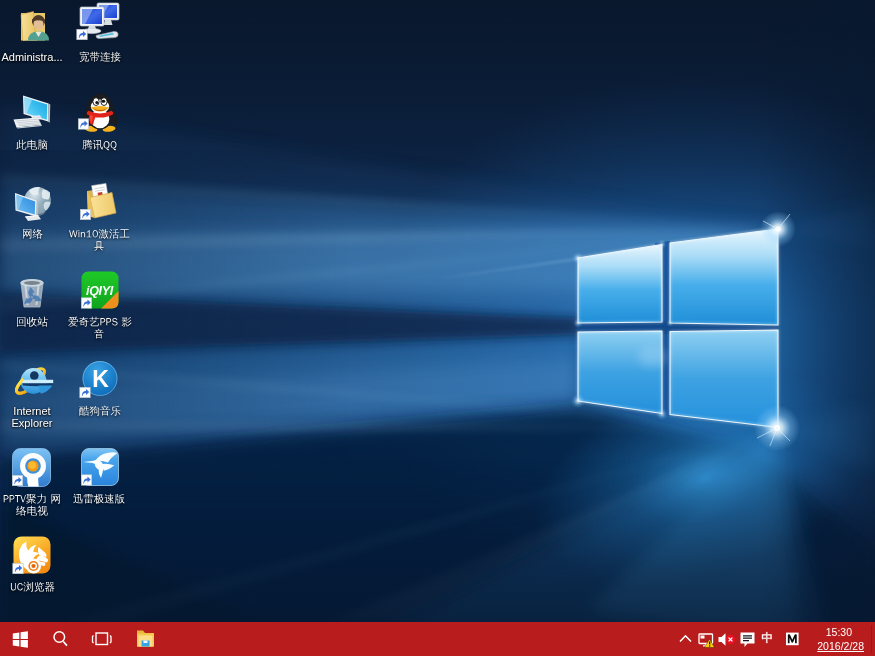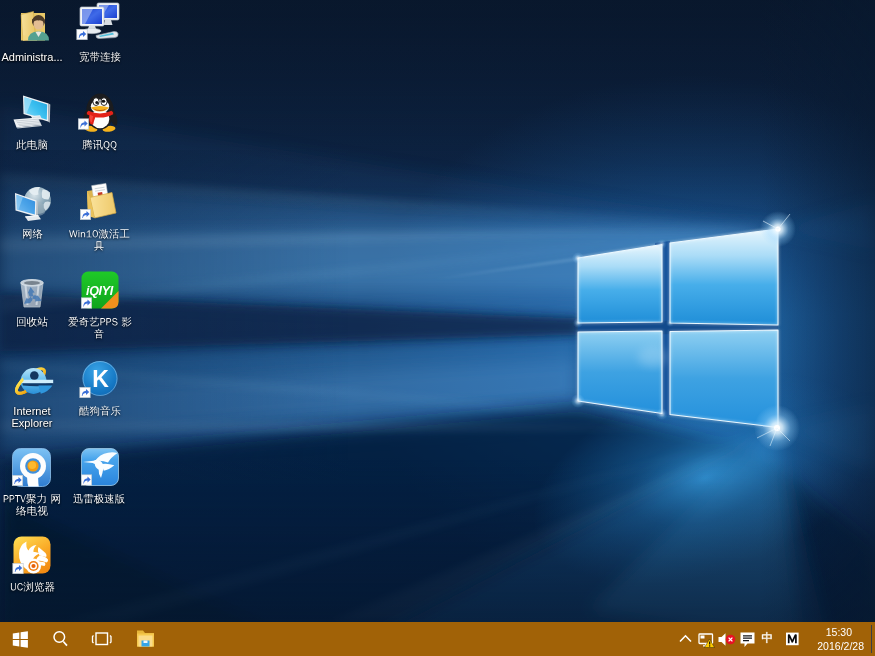--- a/index.html
+++ b/index.html
@@ -4,24 +4,24 @@
 * { margin:0; padding:0; box-sizing:border-box; }
 html,body { width:875px; height:656px; overflow:hidden; background:#071630;
   font-family:"Liberation Sans", sans-serif; }
 #wrap { position:relative; width:875px; height:656px; }
 #wall { position:absolute; left:0; top:0; }
 svg.ic { position:absolute; }
 .tlbl { position:absolute; text-align:center; color:#fff; font-size:11px; line-height:12.5px;
   text-shadow:0 1px 2px rgba(0,0,0,0.95), 0 0 2px rgba(0,0,0,0.8); }
 .slbl { position:absolute; filter:drop-shadow(0 1px 1.2px rgba(0,0,0,0.9)); }
 .slbl svg { display:block; }
-#tb { position:absolute; left:0; top:622px; width:875px; height:34px; background:#a16207; }
+#tb { position:absolute; left:0; top:622px; width:875px; height:34px; background:#b91c1c; }
 #tb svg { position:absolute; left:0; top:0; }
 #clock { position:absolute; right:23px; top:4px; color:#fff; font-size:10.5px; }
-#date { position:absolute; right:11px; top:18px; color:#fff; font-size:10.5px; }
+#date { position:absolute; right:11px; top:18px; color:#fff; font-size:10.5px;text-decoration:underline; }
 </style></head>
 <body>
 <div id="wrap">
 <svg id="wall" width="875" height="656" viewBox="0 0 875 656" preserveAspectRatio="none">
 <defs>
 <linearGradient id="base" x1="0" y1="0" x2="0" y2="1">
  <stop offset="0" stop-color="#0b1c37"></stop>
           <stop offset="0.25" stop-color="#0e2648"></stop>
  <stop offset="0.48" stop-color="#14406f"></stop>
           <stop offset="0.62" stop-color="#123c6c"></stop>

